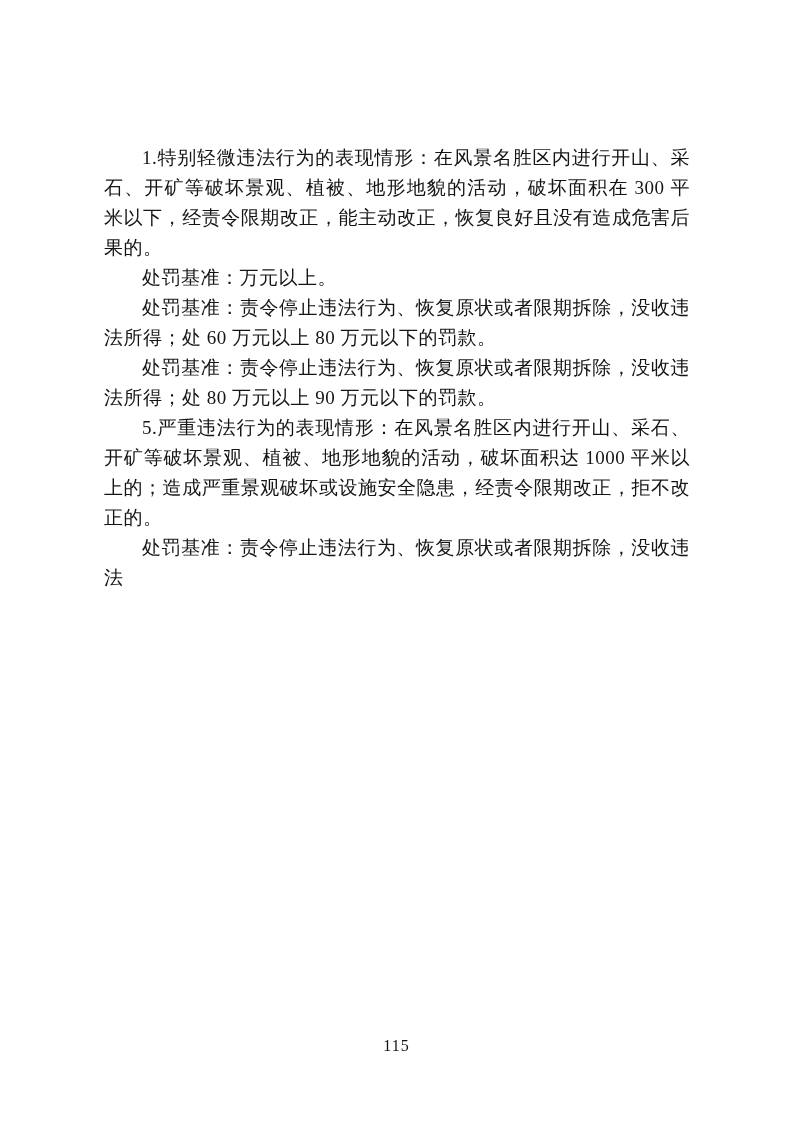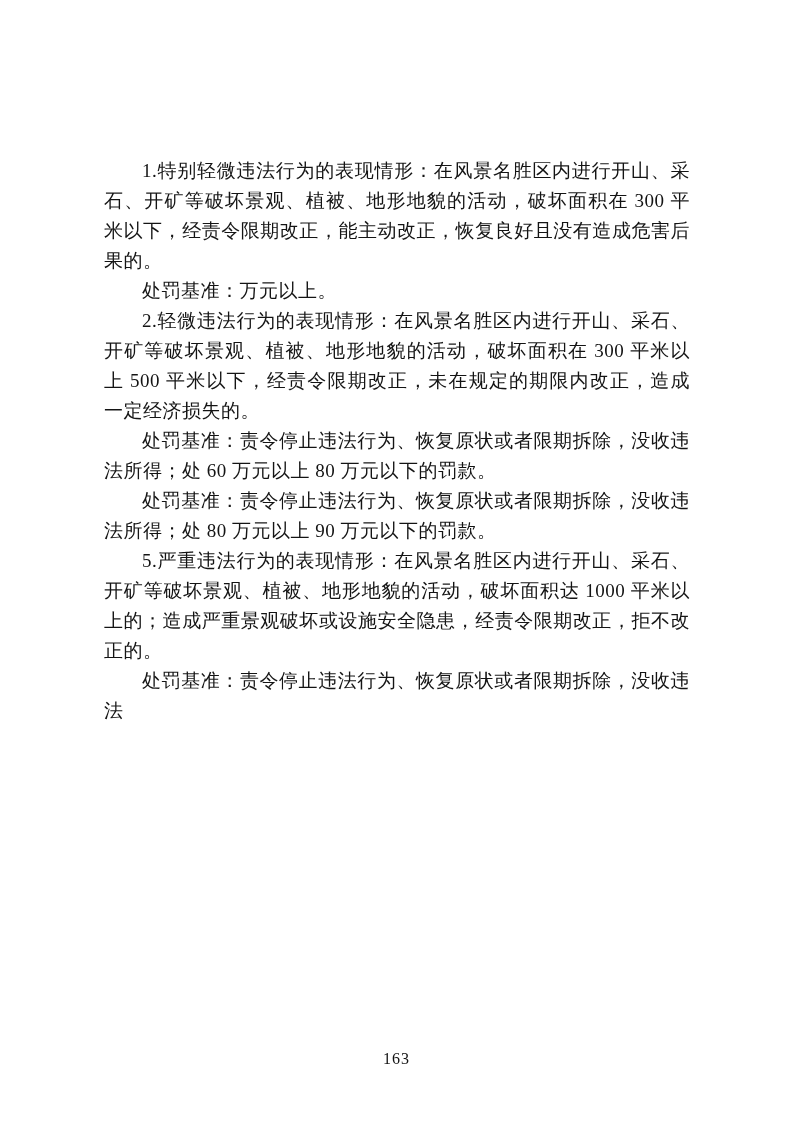--- a/index.html
+++ b/index.html
@@ -11,21 +11,20 @@
     width: 793px;
     height: 1122px;
     position: relative;
     overflow: hidden;
     font-family: "Liberation Serif", "DejaVu Serif", serif;
   }
   .page {
     position: absolute;
     inset: 0;
     background: #ffffff;
-    margin-top: 13px;
   }
   .text-block {
     position: absolute;
     left: 104px;
     top: 143px;
     width: 586px;
   }
   p.para {
     margin: 0;
     padding: 0;
@@ -57,29 +56,28 @@
 </head>
 <body>
 
 <div class="page">
   <div class="text-block">
 
     <p class="para"><span>1.特别轻微违法行为的表现情形：在风景名胜区内进行开山、采石、开矿等破坏景观、植被、地形地貌的活动，破坏面积在 300 平米以下，经责令限期改正，能主动改正，恢复良好且没有造成危害后果的。</span></p>
 
     <p class="para"><span class="penalty-label">处罚基准：</span><span>万元以上。</span></p>
 
-    <p class="para"><span>2.轻微违法行为的表现情形：在风景名胜区内进行开山、采石、开矿等破坏景观、植被、地形地貌的活动，破坏面积在 300 平米以上 500 平米以下，经责令限期改正，未在规定的期限内改正，造成一定经济损失的。</span></p>
 
 
 
     <p class="para"><span class="penalty-label">处罚基准：</span><span>责令停止违法行为、恢复原状或者限期拆除，没收违法所得；处 60 万元以上 80 万元以下的罚款。</span></p>
 
 
     <p class="para"><span class="penalty-label">处罚基准：</span><span>责令停止违法行为、恢复原状或者限期拆除，没收违法所得；处 80 万元以上 90 万元以下的罚款。</span></p>
 
     <p class="para"><span>5.严重违法行为的表现情形：在风景名胜区内进行开山、采石、开矿等破坏景观、植被、地形地貌的活动，破坏面积达 1000 平米以上的；造成严重景观破坏或设施安全隐患，经责令限期改正，拒不改正的。</span></p>
 
     <p class="para force-justify"><span class="penalty-label">处罚基准：</span><span>责令停止违法行为、恢复原状或者限期拆除，没收违法</span></p>
 
   </div>
 
-  <div class="page-number">163</div>
+  <div class="page-number">115</div>
 </div>
 
 </body></html>

